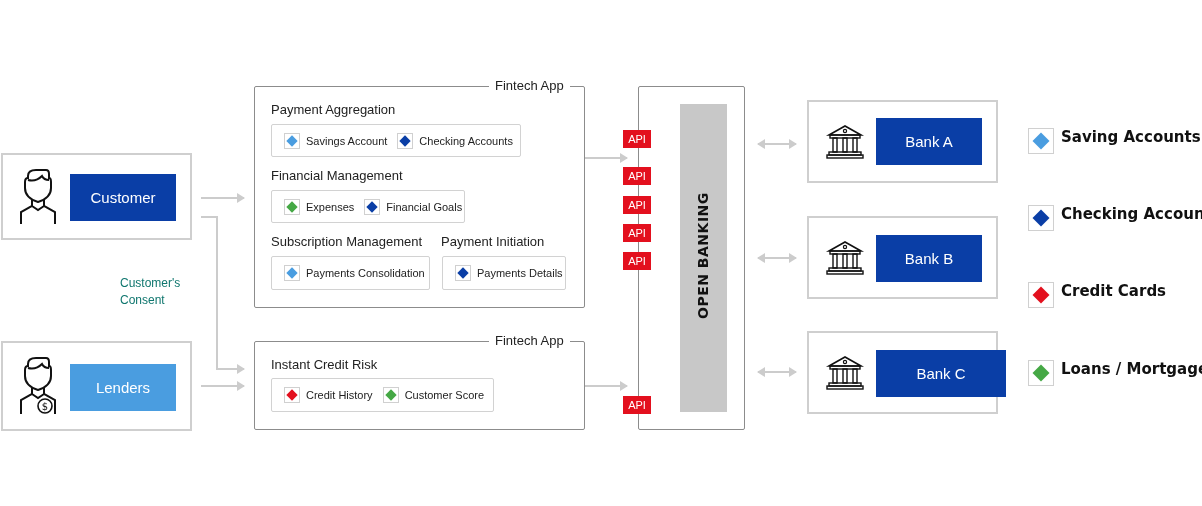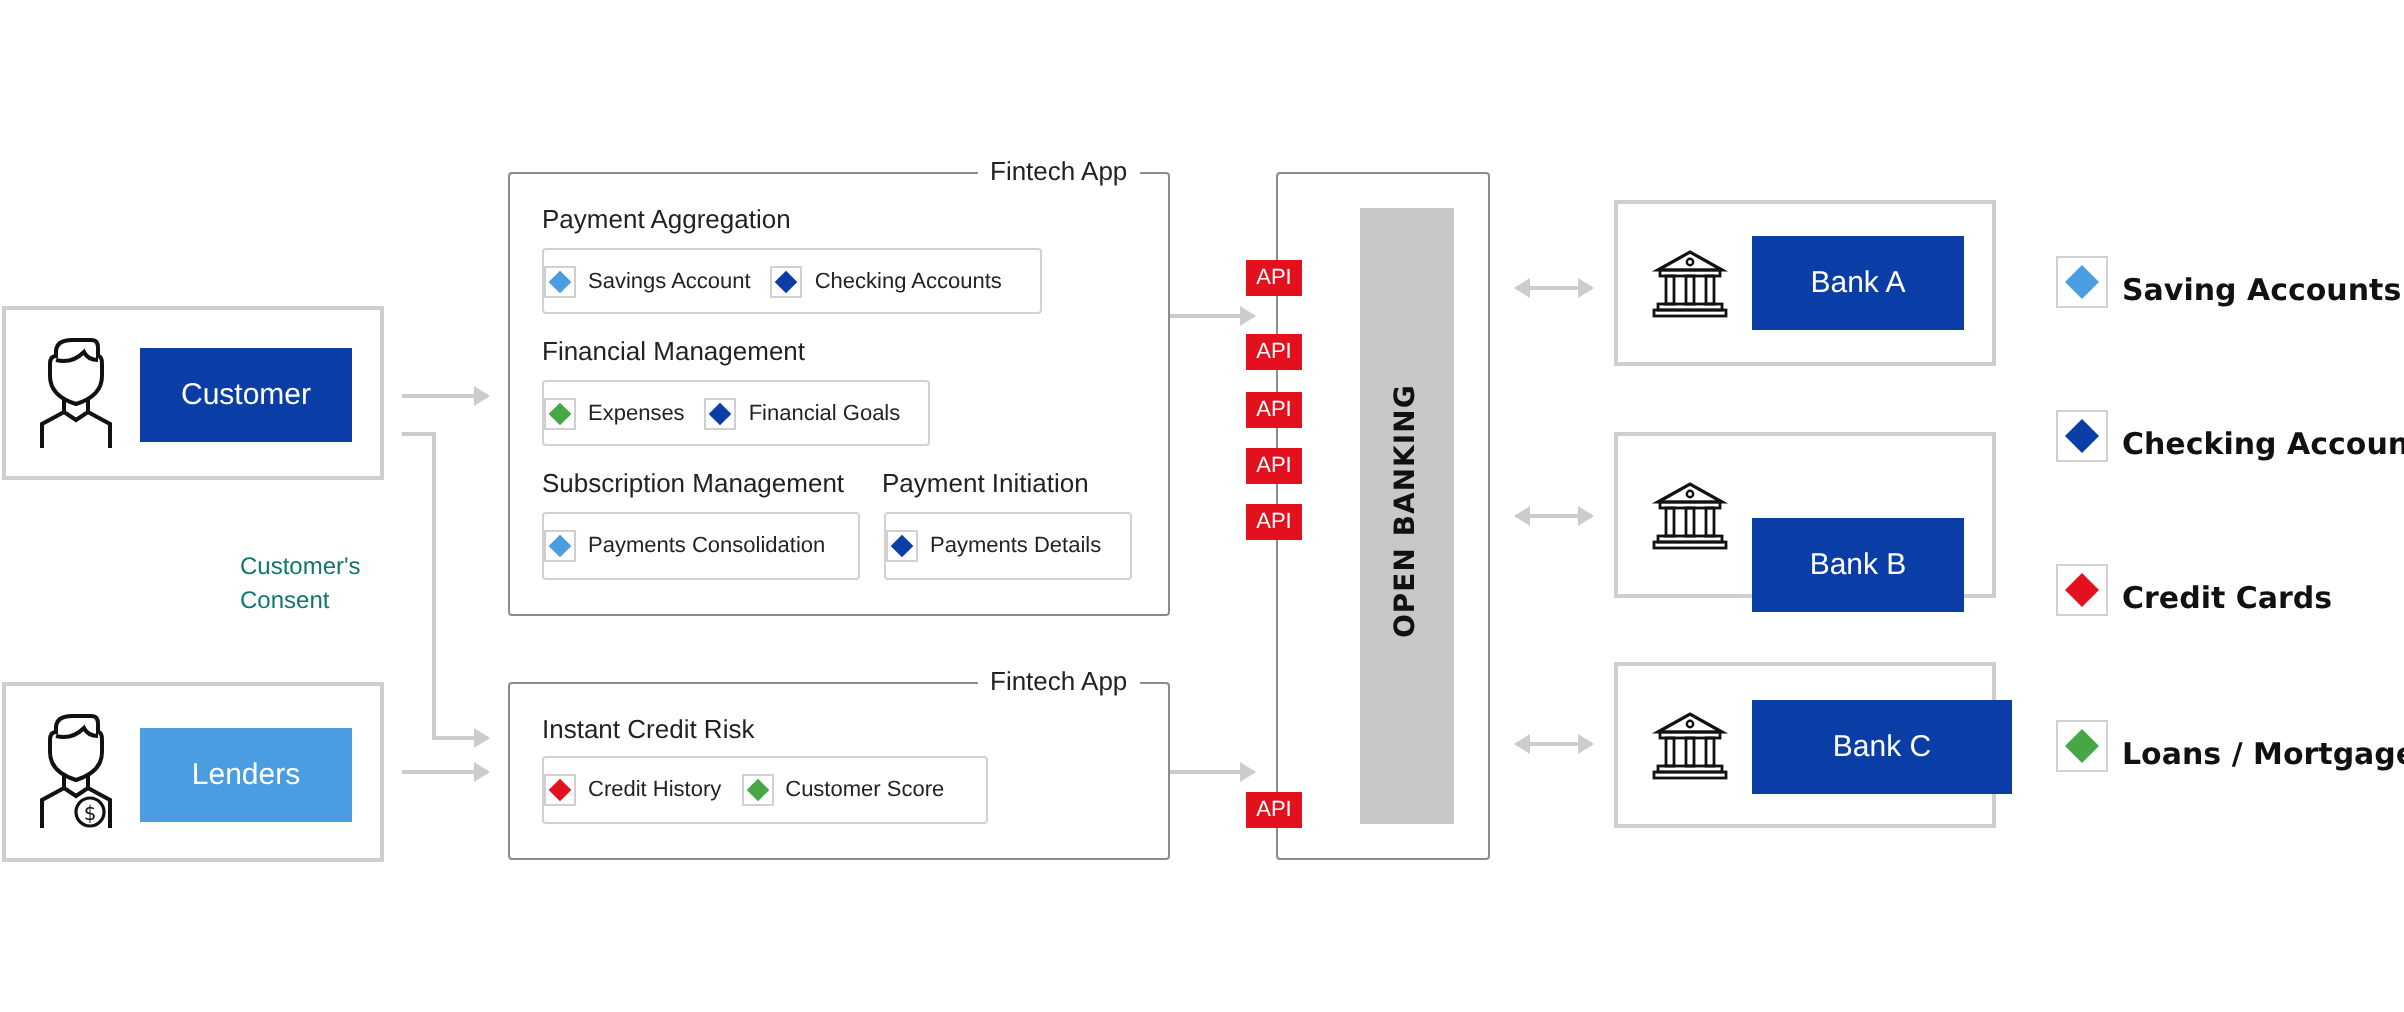--- a/index.html
+++ b/index.html
@@ -8,37 +8,37 @@
 
     
     .actor-box { position: absolute; border: 2px solid #cfcfcf; background: #fff; }
     .actor-label { position: absolute; color: #fff; font-size: 15px; display: flex; align-items: center; justify-content: center; }
     .person-icon { position: absolute; }
 
     
     .app-frame { position: absolute; border: 1px solid #8c8c8c; border-radius: 2px; background: #fff; }
     .frame-title { position: absolute; background: #fff; font-size: 13px; color: #222; padding: 0 6px; line-height: 14px; }
     .section-title { position: absolute; font-size: 13px; color: #222; white-space: nowrap; }
-    .chip-group { position: absolute; border: 1px solid #d2d2d2; border-radius: 2px; background: #fff; display: flex; align-items: center; padding-left: 0; gap: 10px; text-align: right; }
+    .chip-group { position: absolute; border: 1px solid #d2d2d2; border-radius: 2px; background: #fff; display: flex; align-items: center; padding-left: 12px; gap: 10px; text-align: right; }
     .chip { display: flex; align-items: center; gap: 6px; font-size: 11px; color: #222; white-space: nowrap; }
     .diamond-box { width: 16px; height: 16px; border: 1px solid #d0d0d0; display: flex; align-items: center; justify-content: center; background: #fff; flex: none; }
     .diamond { width: 8px; height: 8px; transform: rotate(45deg); }
 
     
     .ob-frame { position: absolute; border: 1px solid #8c8c8c; border-radius: 2px; background: #fff; }
     .ob-bar { position: absolute; background: #c8c8c8; }
     .ob-text { position: absolute; transform: rotate(-90deg); transform-origin: center; font-weight: bold; font-size: 14px; letter-spacing: 0.5px; white-space: nowrap; color: #111; font-family: "DejaVu Sans", sans-serif; }
     .api-badge { position: absolute; width: 28px; height: 18px; background: #e3101e; color: #fff; font-size: 11px; display: flex; align-items: center; justify-content: center; }
 
     
     .bank-box { position: absolute; border: 2px solid #cfcfcf; background: #fff; }
     .bank-label { position: absolute; background: #0a3ea6; color: #fff; font-size: 15px; display: flex; align-items: center; justify-content: center; }
 
     
-    .legend-item { position: absolute; display: flex; align-items: flex-end; gap: 7px; }
+    .legend-item { position: absolute; display: flex; align-items: flex-start; gap: 7px; }
     .legend-box { width: 26px; height: 26px; border: 1px solid #d0d0d0; display: flex; align-items: center; justify-content: center; background: #fff; }
     .legend-diamond { width: 12px; height: 12px; transform: rotate(45deg); }
     .legend-label { font-size: 15px; font-weight: bold; color: #111; white-space: nowrap; font-family: "DejaVu Sans", sans-serif; }
 
     .consent { position: absolute; font-size: 12px; color: #0f766e; line-height: 17px; }
 
     svg.connectors { position: absolute; left: 0; top: 0; }
   </style>
 </head>
 <body>
@@ -195,21 +195,21 @@
   <svg width="40" height="36" viewBox="0 0 40 36" style="position:absolute; left:16px; top:22px;">
     <path d="M4 11 L20 2 L36 11 Z" fill="none" stroke="#111" stroke-width="1.6"></path>
     <circle cx="20" cy="7" r="1.6" fill="none" stroke="#111" stroke-width="1.2"></circle>
     <rect x="5" y="11" width="30" height="3" fill="none" stroke="#111" stroke-width="1.4"></rect>
     <rect x="8" y="14" width="4" height="14" fill="none" stroke="#111" stroke-width="1.4"></rect>
     <rect x="18" y="14" width="4" height="14" fill="none" stroke="#111" stroke-width="1.4"></rect>
     <rect x="28" y="14" width="4" height="14" fill="none" stroke="#111" stroke-width="1.4"></rect>
     <rect x="4" y="28" width="32" height="3" fill="none" stroke="#111" stroke-width="1.4"></rect>
     <rect x="2" y="31" width="36" height="3" fill="none" stroke="#111" stroke-width="1.4"></rect>
   </svg>
-  <div class="bank-label" style="left:67px; top:17px; width:106px; height:47px;margin-top:24px;">Bank B</div>
+  <div class="bank-label" style="left:67px; top:17px; width:106px; height:47px;">Bank B</div>
 </div>
 
 <div class="bank-box" style="left:807px; top:331px; width:191px; height:83px;">
   <svg width="40" height="36" viewBox="0 0 40 36" style="position:absolute; left:16px; top:22px;">
     <path d="M4 11 L20 2 L36 11 Z" fill="none" stroke="#111" stroke-width="1.6"></path>
     <circle cx="20" cy="7" r="1.6" fill="none" stroke="#111" stroke-width="1.2"></circle>
     <rect x="5" y="11" width="30" height="3" fill="none" stroke="#111" stroke-width="1.4"></rect>
     <rect x="8" y="14" width="4" height="14" fill="none" stroke="#111" stroke-width="1.4"></rect>
     <rect x="18" y="14" width="4" height="14" fill="none" stroke="#111" stroke-width="1.4"></rect>
     <rect x="28" y="14" width="4" height="14" fill="none" stroke="#111" stroke-width="1.4"></rect>

